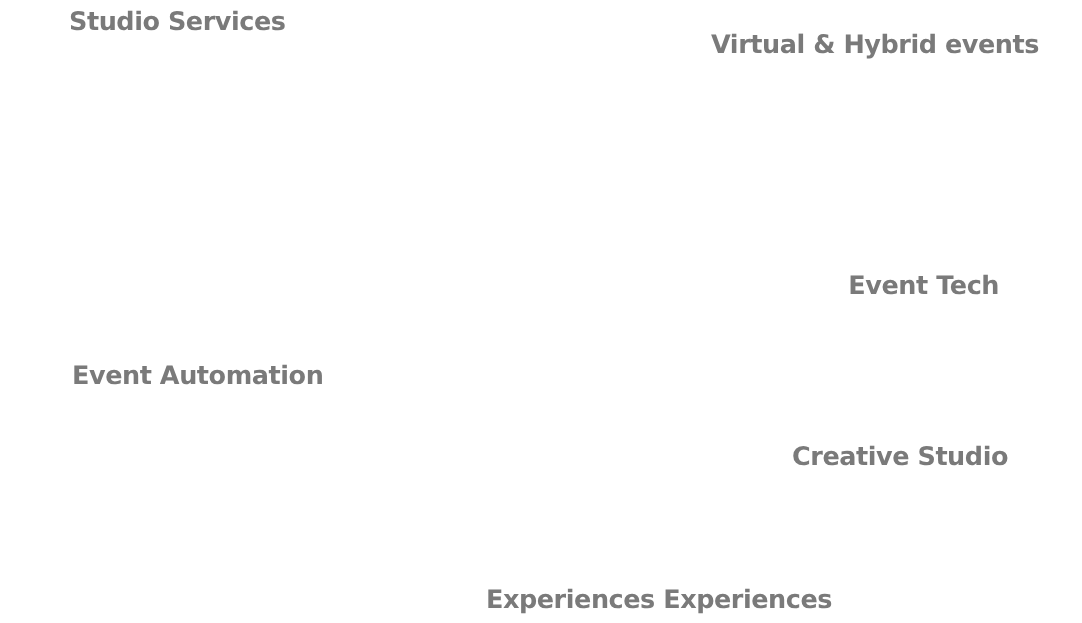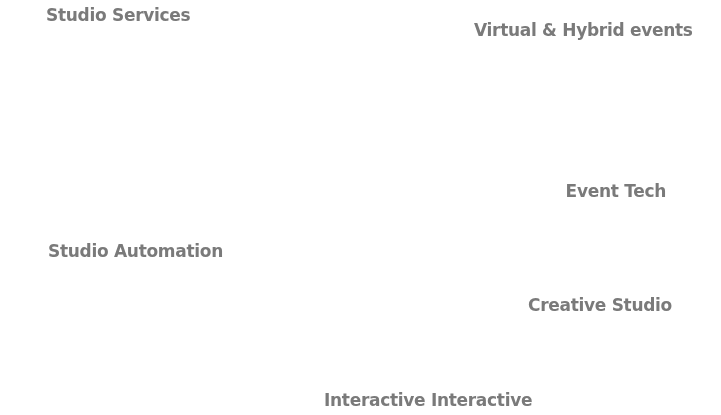--- a/index.html
+++ b/index.html
@@ -28,18 +28,18 @@
 </head>
 <body>
 
 <div style="position:absolute;left:0;top:0;width:628px;height:415px;margin-left:44px;">
   <span class="label" style="left:2px;top:5px;">Studio Services</span>
 
   <span class="label" style="right:6px;top:181px;">Event Tech</span>
 
   <span class="label" style="left:430px;top:20px;">Virtual &amp; Hybrid events</span>
 
-  <span class="label" style="left:4px;top:241px;">Studio Automation</span>
+  <span class="label" style="left:4px;top:241px;">Event Automation</span>
 
   <span class="label" style="right:0px;top:295px;">Creative Studio</span>
 
-  <span class="label" style="left:280px;top:390px;">Interactive Interactive</span>
+  <span class="label" style="left:280px;top:390px;">Experiences Experiences</span>
 </div>
 
 </body></html>

